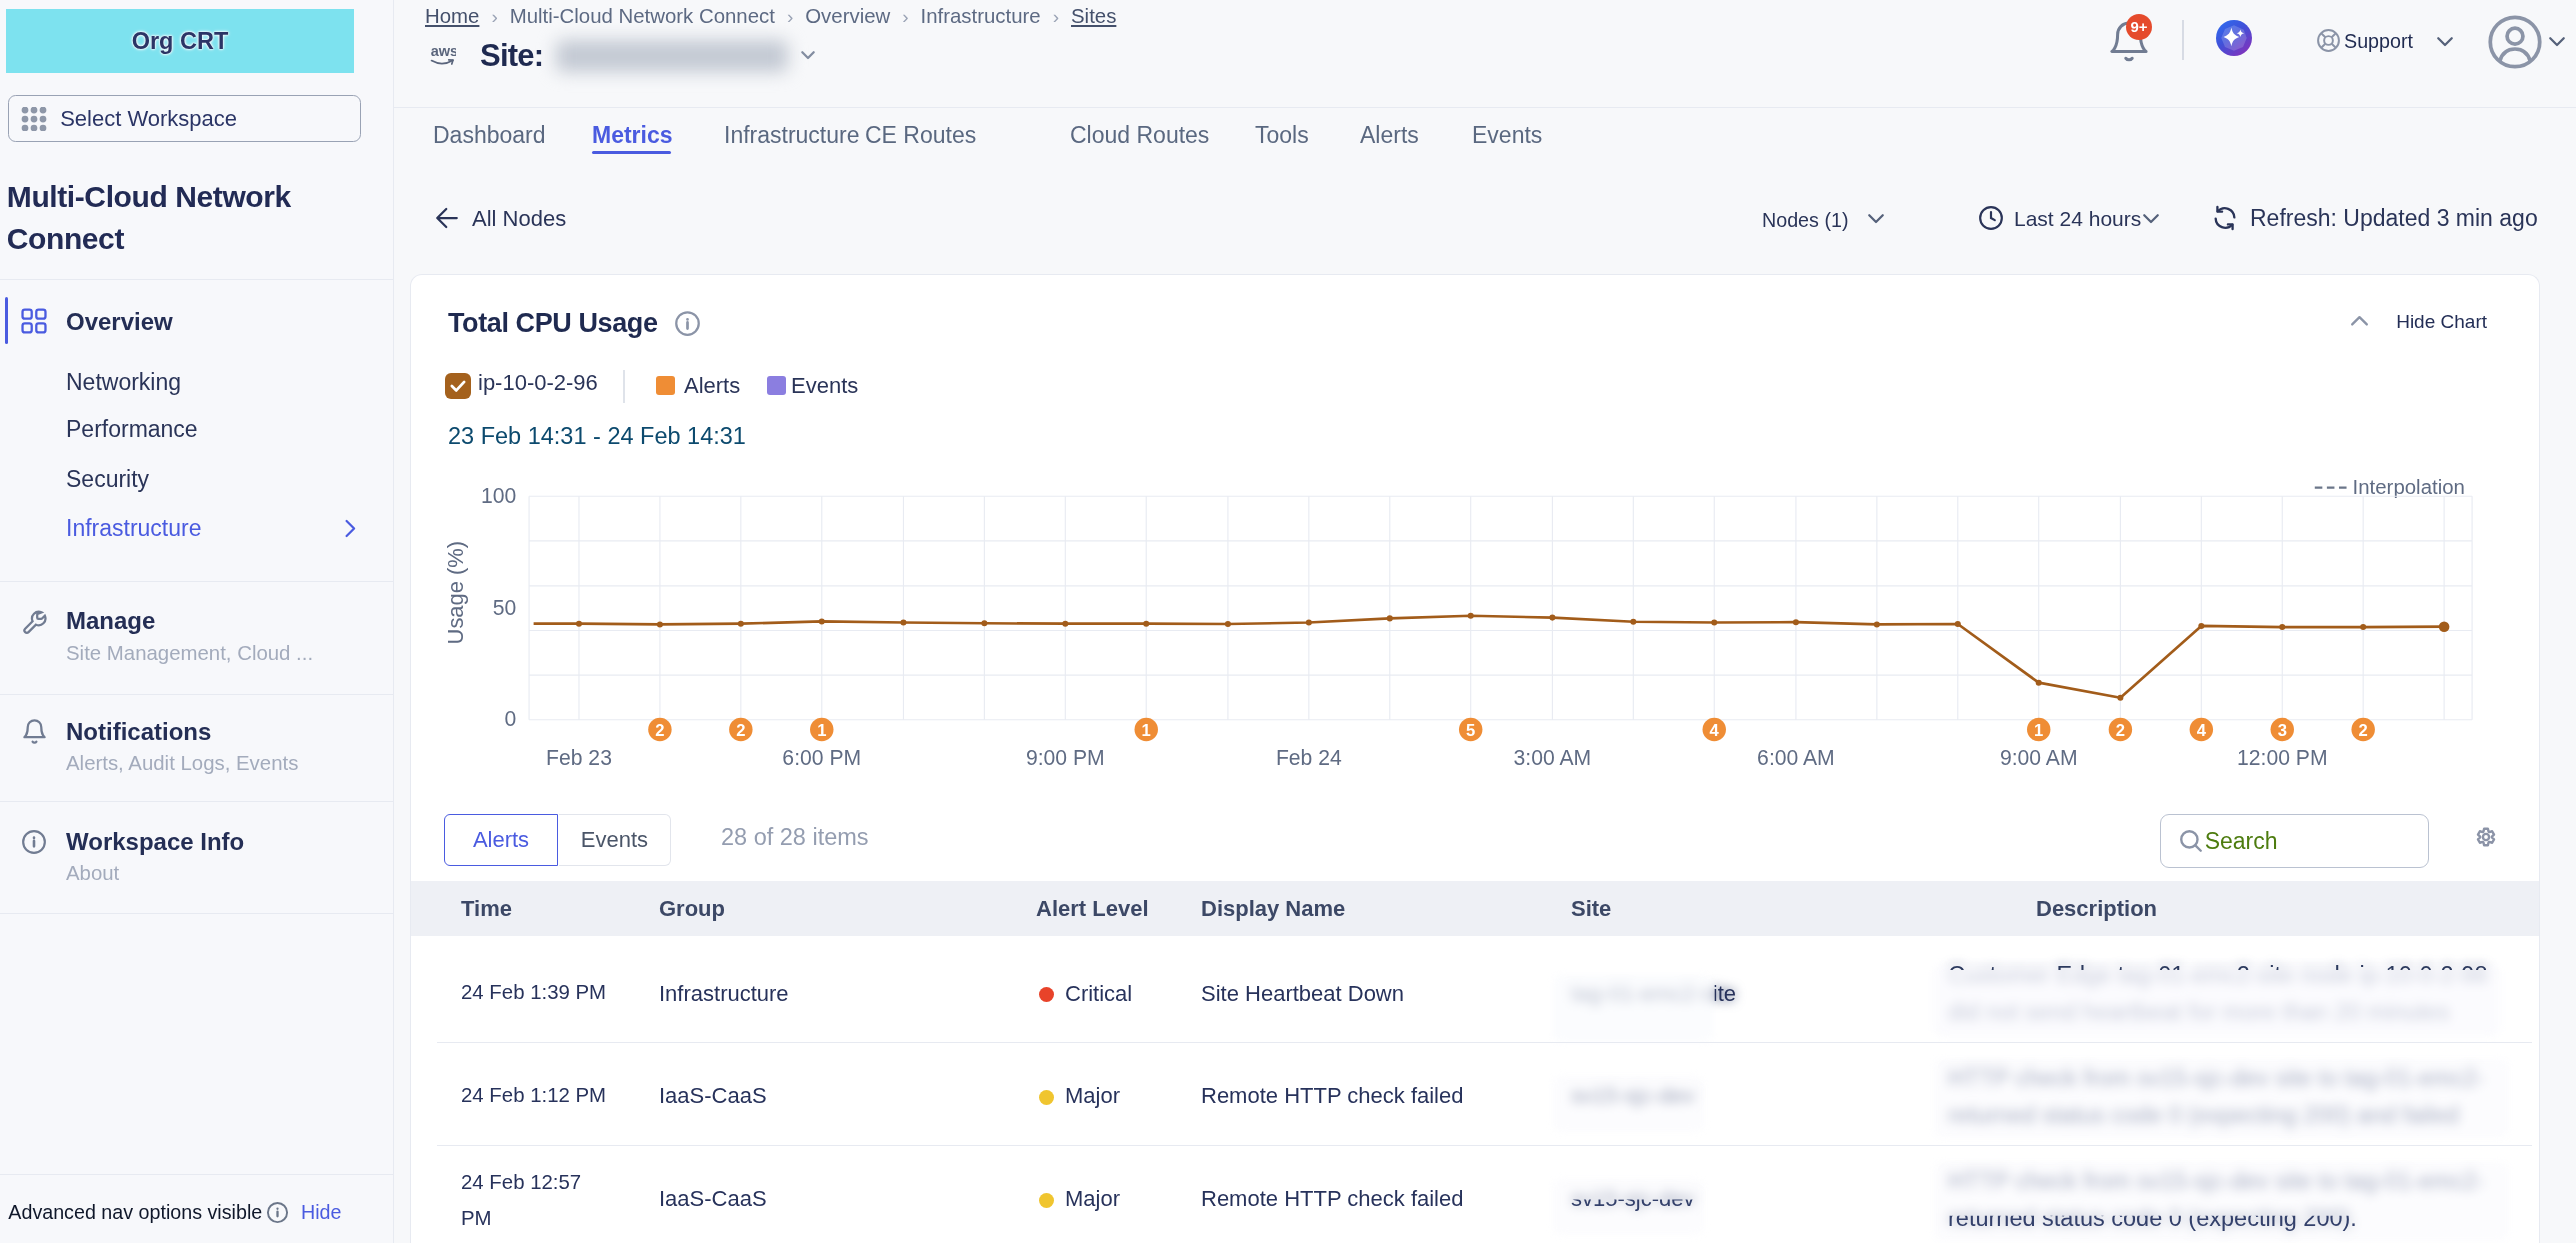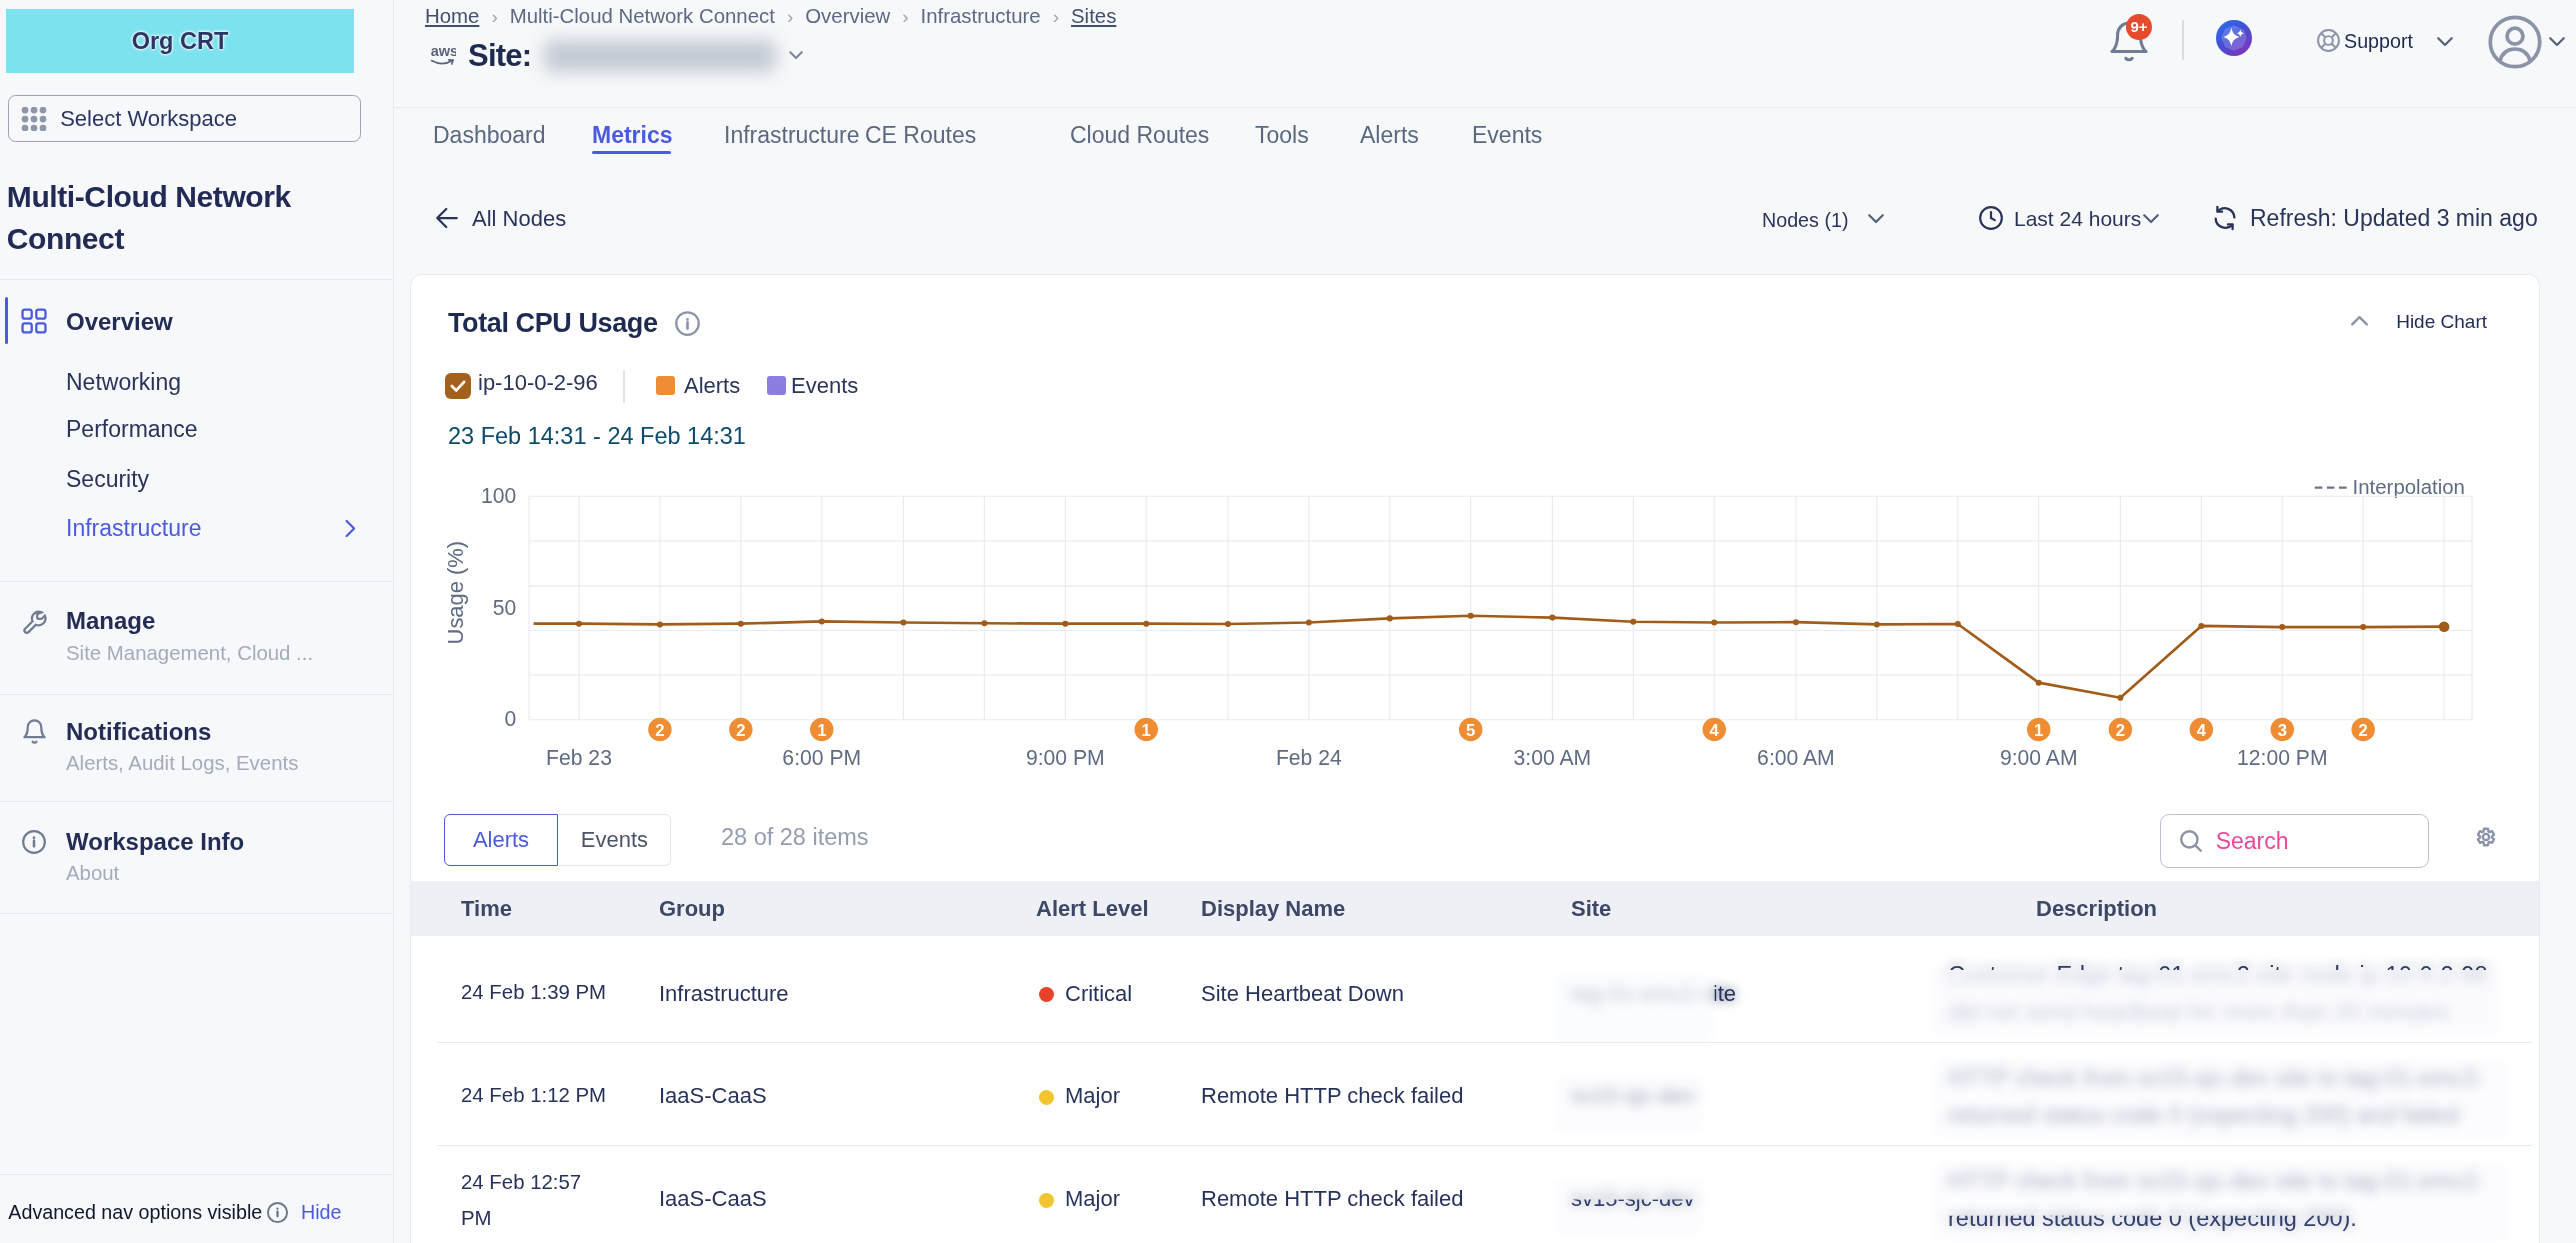--- a/index.html
+++ b/index.html
@@ -17,21 +17,21 @@
   .navtxt { font-size:24px; font-weight:600; color:#242e55; }
   .subtxt { font-size:23px; color:#2a3458; }
   .navsub { font-size:20.4px; color:#a3abbc; }
 
   
   #header { position:absolute; left:394px; top:0; width:2182px; height:108px; border-bottom:1.1px solid #e7eaf1; }
   #crumbs { position:absolute; left:31px; top:4.5px; font-size:20.4px; color:#5d6a83; }
   #crumbs a { color:#44506b; text-decoration:underline; }
   #crumbs .sep { color:#9aa3b5; padding:0 12px; font-size:19px; }
   #siterow { position:absolute; left:36px; top:33px; height:45px; display:flex; align-items:center; }
-  #sitelbl { font-size:31px; font-weight:bold; color:#1f2a50; margin-left:12px; letter-spacing:-0.8px; width:59px; white-space:nowrap; }
+  #sitelbl { font-size:31px; font-weight:bold; color:#1f2a50; margin-left:24px; letter-spacing:-0.8px; width:59px; white-space:nowrap; }
   #siteblur { width:232px; height:32px; margin-left:16.7px; border-radius:6px; background:#c3c9d3; filter:blur(8.3px); }
 
   
   .tab { position:absolute; top:122px; font-size:23px; color:#5a6880; }
   .tab.active { color:#4a5be0; font-weight:bold; }
   #tabuline { position:absolute; top:151px; height:3px; background:#4a5be0; border-radius:1.5px; }
 
   
   .tool { position:absolute; top:206px; font-size:22px; color:#2a3458; }
 
@@ -361,21 +361,21 @@
   </svg>
 
   <div class="tbtn" style="left:33px; width:114px; border:1.5px solid #4a5be0; border-radius:6px 0 0 6px; color:#4a5be0; z-index:2;">Alerts</div>
   <div class="tbtn" style="left:148px; width:112px; border:1.5px solid #e2e5ec; border-left:none; border-radius:0 6px 6px 0; color:#4a5568;">Events</div>
   <div class="abs" style="left:310px; top:549px; font-size:23.5px; color:#949db0;">28 of 28 items</div>
   <div class="abs" style="left:1749px; top:539px; width:269px; height:54px; border:1.5px solid #bac2d1; border-radius:9px; background:#fff; display:flex; align-items:center;">
     <svg width="26" height="26" viewBox="0 0 24 24" style="margin-left:16.7px">
         <circle cx="10.5" cy="10.5" r="7.5" fill="none" stroke="#8b94a7" stroke-width="2.2"></circle>
         <path d="M16 16 L21 21" stroke="#8b94a7" stroke-width="2.2" stroke-linecap="round"></path>
       </svg>
-    <span style="font-size:23px; color:#ec4899; margin-left:12px;">Search</span>
+    <span style="font-size:23px; color:#4d7c0f; margin-left:1px;">Search</span>
   </div>
   <svg class="abs" style="left:2063px; top:550px" width="24" height="24" viewBox="0 0 24 24">
   <g fill="none" stroke="#8b93a7" stroke-width="2.4" stroke-linejoin="round">
   <path d="M14.59 6.70 L13.89 3.82 L10.11 3.82 L9.41 6.70 L8.70 7.11 L5.86 6.27 L3.97 9.54 L6.11 11.59 L6.11 12.41 L3.97 14.46 L5.86 17.73 L8.70 16.89 L9.41 17.30 L10.11 20.18 L13.89 20.18 L14.59 17.30 L15.30 16.89 L18.14 17.73 L20.03 14.46 L17.89 12.41 L17.89 11.59 L20.03 9.54 L18.14 6.27 L15.30 7.11 Z"></path>
   <circle cx="12" cy="12" r="3.1"></circle>
   </g>
 </svg>
 
   <div id="thead">
     <div class="th" style="left:50px;">Time</div>

